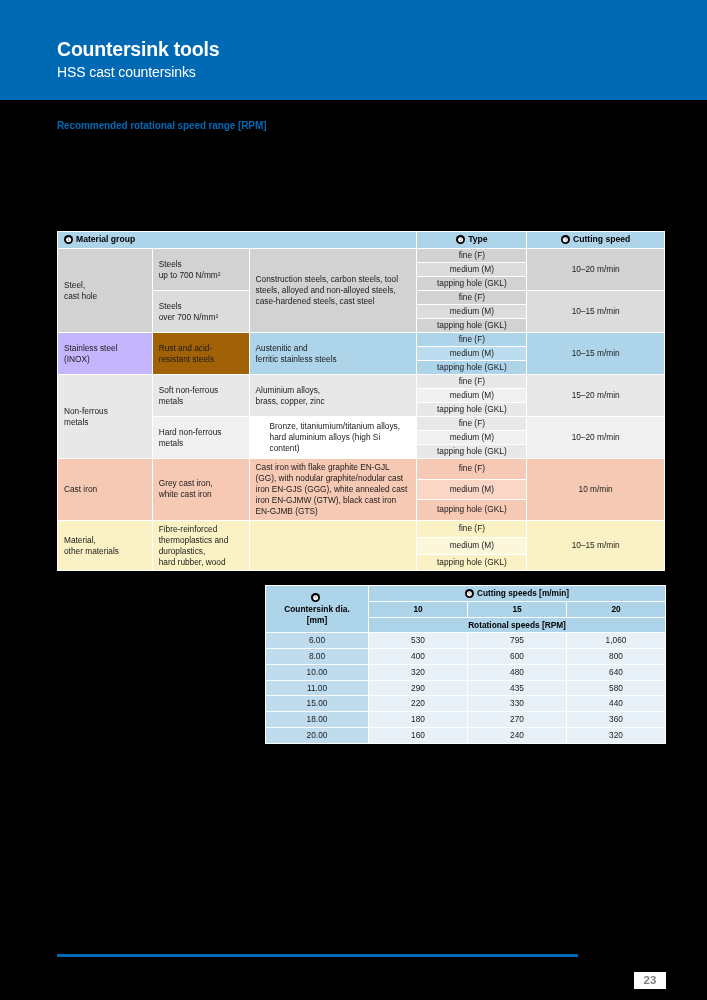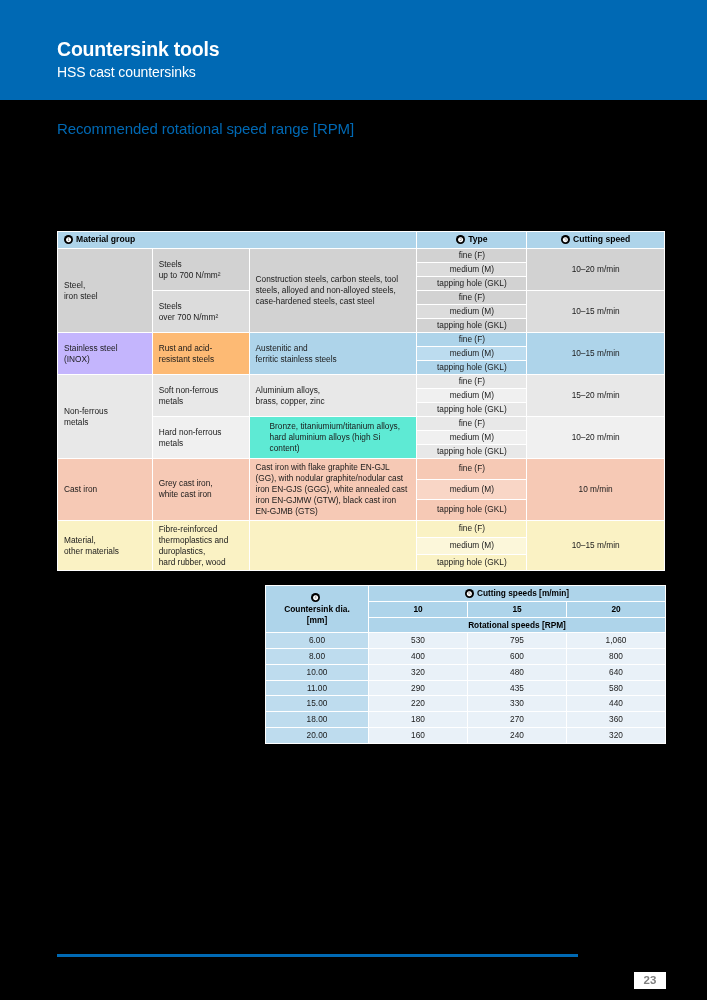--- a/index.html
+++ b/index.html
@@ -65,22 +65,22 @@
     border: 1.2px solid #ffffff;
     position: relative;
   }
   .logo-box svg { display: block; }
 
   
   .section-heading {
     position: absolute;
     left: 57px; top: 120px;
     color: #0069b4;
-    font-size: 15px;
-    font-weight: normal;
+    font-size: 10px;
+    font-weight: bold;
     letter-spacing: -0.1px;
   }
 
   
   .mat-table {
     position: absolute;
     left: 57px; top: 231px;
     width: 608px;
     border-collapse: collapse;
     font-size: 8.3px;
@@ -197,21 +197,21 @@
         </th>
         <th class="th-center">
           <span class="num-badge">❸</span><span>Cutting speed</span>
         </th>
       </tr>
     </thead>
     <tbody>
         <tr>
           <td rowspan="6" style="background: rgb(210, 210, 210);">
             <div>Steel,</div>
-            <div>iron steel</div>
+            <div>cast hole</div>
           </td>
           <td rowspan="3" style="background: rgb(210, 210, 210);">
             <div>Steels</div>
             <div>up to 700 N/mm²</div>
           </td>
           <td rowspan="6" style="background: rgb(210, 210, 210);">
             <div>Construction steels, carbon steels, tool steels, alloyed and non-alloyed steels, case-hardened steels, cast steel</div>
           </td>
           <td class="cell-type" style="background: rgb(210, 210, 210);">fine (F)</td>
           <td rowspan="3" class="cell-speed" style="background: rgb(210, 210, 210);">10–20 m/min</td>
@@ -234,21 +234,21 @@
           <td class="cell-type" style="background: rgb(220, 220, 220);">medium (M)</td>
         </tr>
         <tr>
           <td class="cell-type" style="background: rgb(210, 210, 210);">tapping hole (GKL)</td>
         </tr>
         <tr>
           <td rowspan="3" style="background: #c4b5fd;">
             <div>Stainless steel</div>
             <div>(INOX)</div>
           </td>
-          <td rowspan="3" style="background: #fdba74;">
+          <td rowspan="3" style="background: #a16207;">
             <div>Rust and acid-resistant steels</div>
           </td>
           <td rowspan="3" style="background: rgb(174, 212, 234);">
             <div>Austenitic and</div>
             <div>ferritic stainless steels</div>
           </td>
           <td class="cell-type" style="background: rgb(174, 212, 234);">fine (F)</td>
           <td rowspan="3" class="cell-speed" style="background: rgb(174, 212, 234);">10–15 m/min</td>
         </tr>
         <tr>
@@ -275,21 +275,21 @@
         <tr>
           <td class="cell-type" style="background: rgb(240, 240, 240);">medium (M)</td>
         </tr>
         <tr>
           <td class="cell-type" style="background: rgb(232, 232, 232);">tapping hole (GKL)</td>
         </tr>
         <tr>
           <td rowspan="3" style="background: rgb(240, 240, 240);">
             <div>Hard non-ferrous metals</div>
           </td>
-          <td rowspan="3" style="background: #5eead4; padding-left: 20px;">
+          <td rowspan="3" style="background: #ffffff; padding-left: 20px;">
             <div>Bronze, titaniumium/titanium alloys, hard aluminium alloys (high Si content)</div>
           </td>
           <td class="cell-type" style="background: rgb(232, 232, 232);">fine (F)</td>
           <td rowspan="3" class="cell-speed" style="background: rgb(240, 240, 240);">10–20 m/min</td>
         </tr>
         <tr>
           <td class="cell-type" style="background: rgb(240, 240, 240);">medium (M)</td>
         </tr>
         <tr>
           <td class="cell-type" style="background: rgb(232, 232, 232);">tapping hole (GKL)</td>

